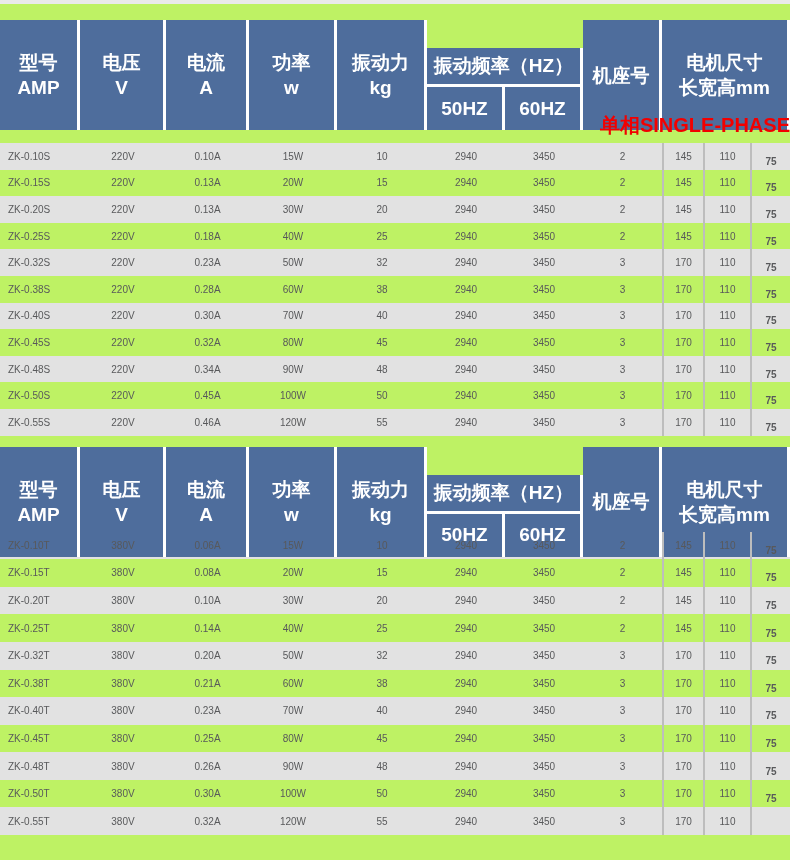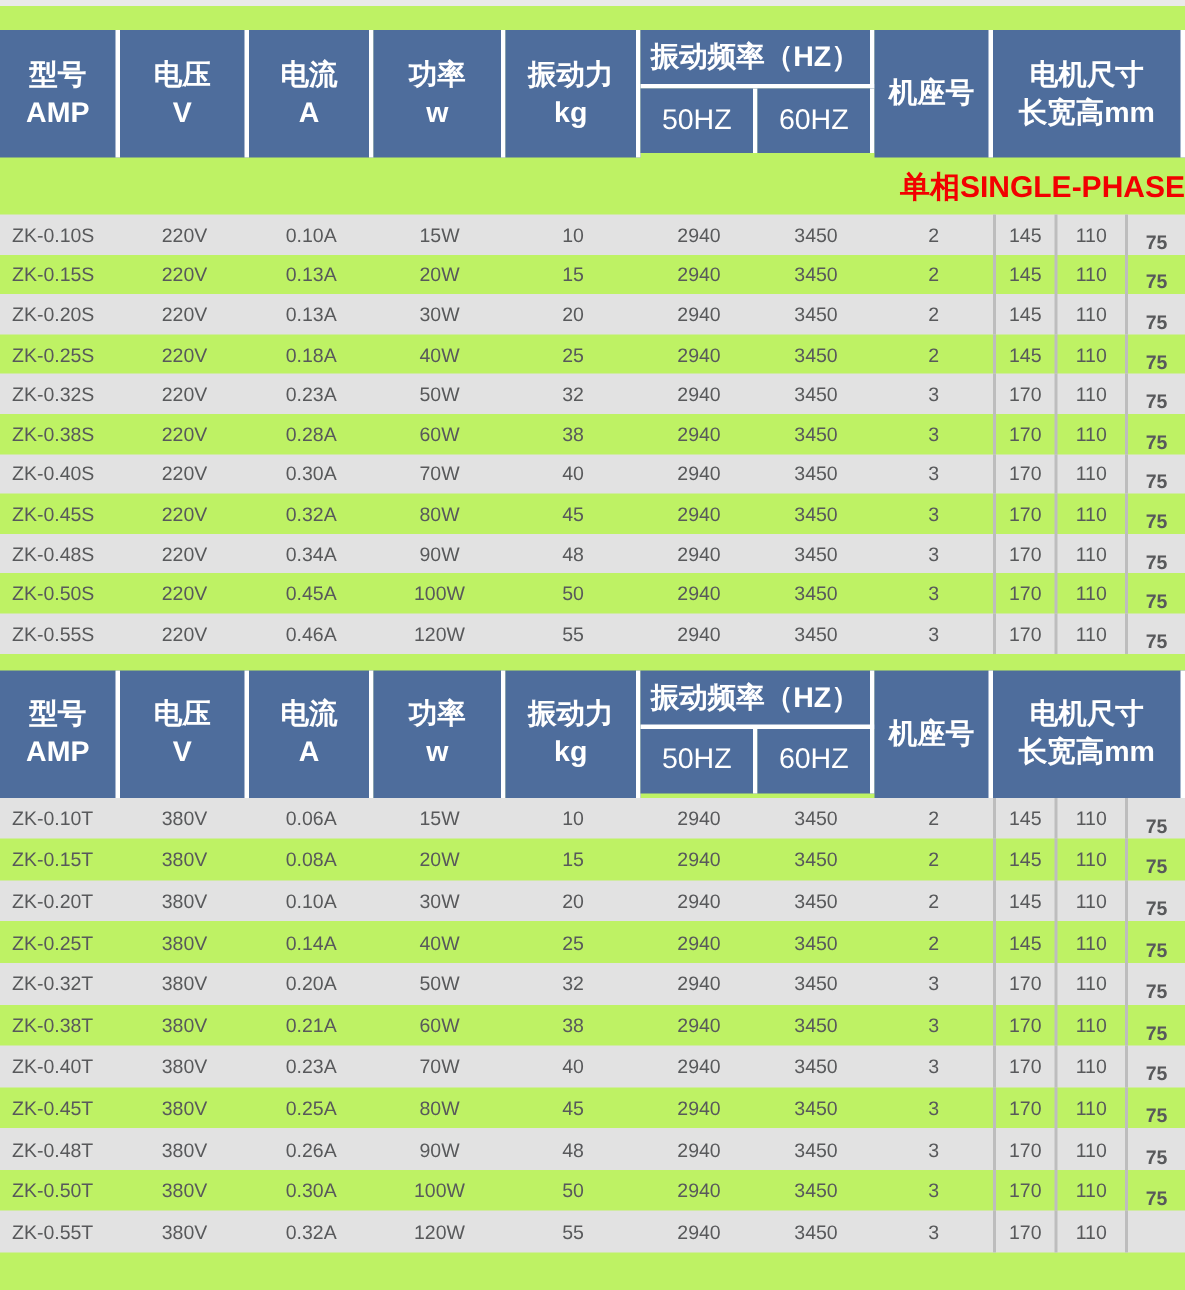--- a/index.html
+++ b/index.html
@@ -35,33 +35,34 @@
     display:flex;flex-direction:column;align-items:center;justify-content:center;
     text-align:center;
     box-sizing:border-box;
   }
   .hc span:empty{display:none;}
   .freq-wrap{
     display:grid;
     grid-template-columns:78px 78px;
     grid-template-rows:39px 43px;
     box-sizing:border-box;
+    margin-top:28px;
   }
   .freq-main{
     grid-column:1 / span 2;
     background:var(--blue);
     border-right:3px solid #fff;
     border-bottom:3px solid #fff;
     color:#fff;font-weight:bold;font-size:19px;
     display:flex;align-items:center;justify-content:center;
     box-sizing:border-box;
   }
   .freq-sub{
     background:var(--blue);
-    color:#fff;font-weight:normal;font-size:19px;
+    color:#fff;font-weight:bold;font-size:19px;
     display:flex;align-items:center;justify-content:center;
     box-sizing:border-box;
     border-right:3px solid #fff;
   }
 
   
   .sec-title{
     color:var(--red);
     font-weight:bold;
     font-size:20px;
@@ -71,21 +72,21 @@
   .sec-title.t2{height:43px;line-height:46px;}
 
   
   .rows{width:790px;}
   .rows div.row:nth-of-type(odd){background:var(--stripe);}
   .row{
     display:grid;
     grid-template-columns:80px 86px 83px 88px 90px 78px 78px 79px 41px 47px 40px;
     align-items:stretch;
     color:var(--txt);
-    font-size:13px;
+    font-size:10px;
   }
   .s1 .row{height:26.6px;}
   .s2 .row{height:27.6px;}
   .cell{display:flex;align-items:center;justify-content:center;}
   .cell.model{justify-content:flex-start;padding-left:8px;}
   .cell.dim{border-left:2px solid var(--line);box-sizing:border-box;}
   .cell.dim3 span{position:relative;top:5px;font-weight:bold;}
 </style>
 </head>
 <body>

